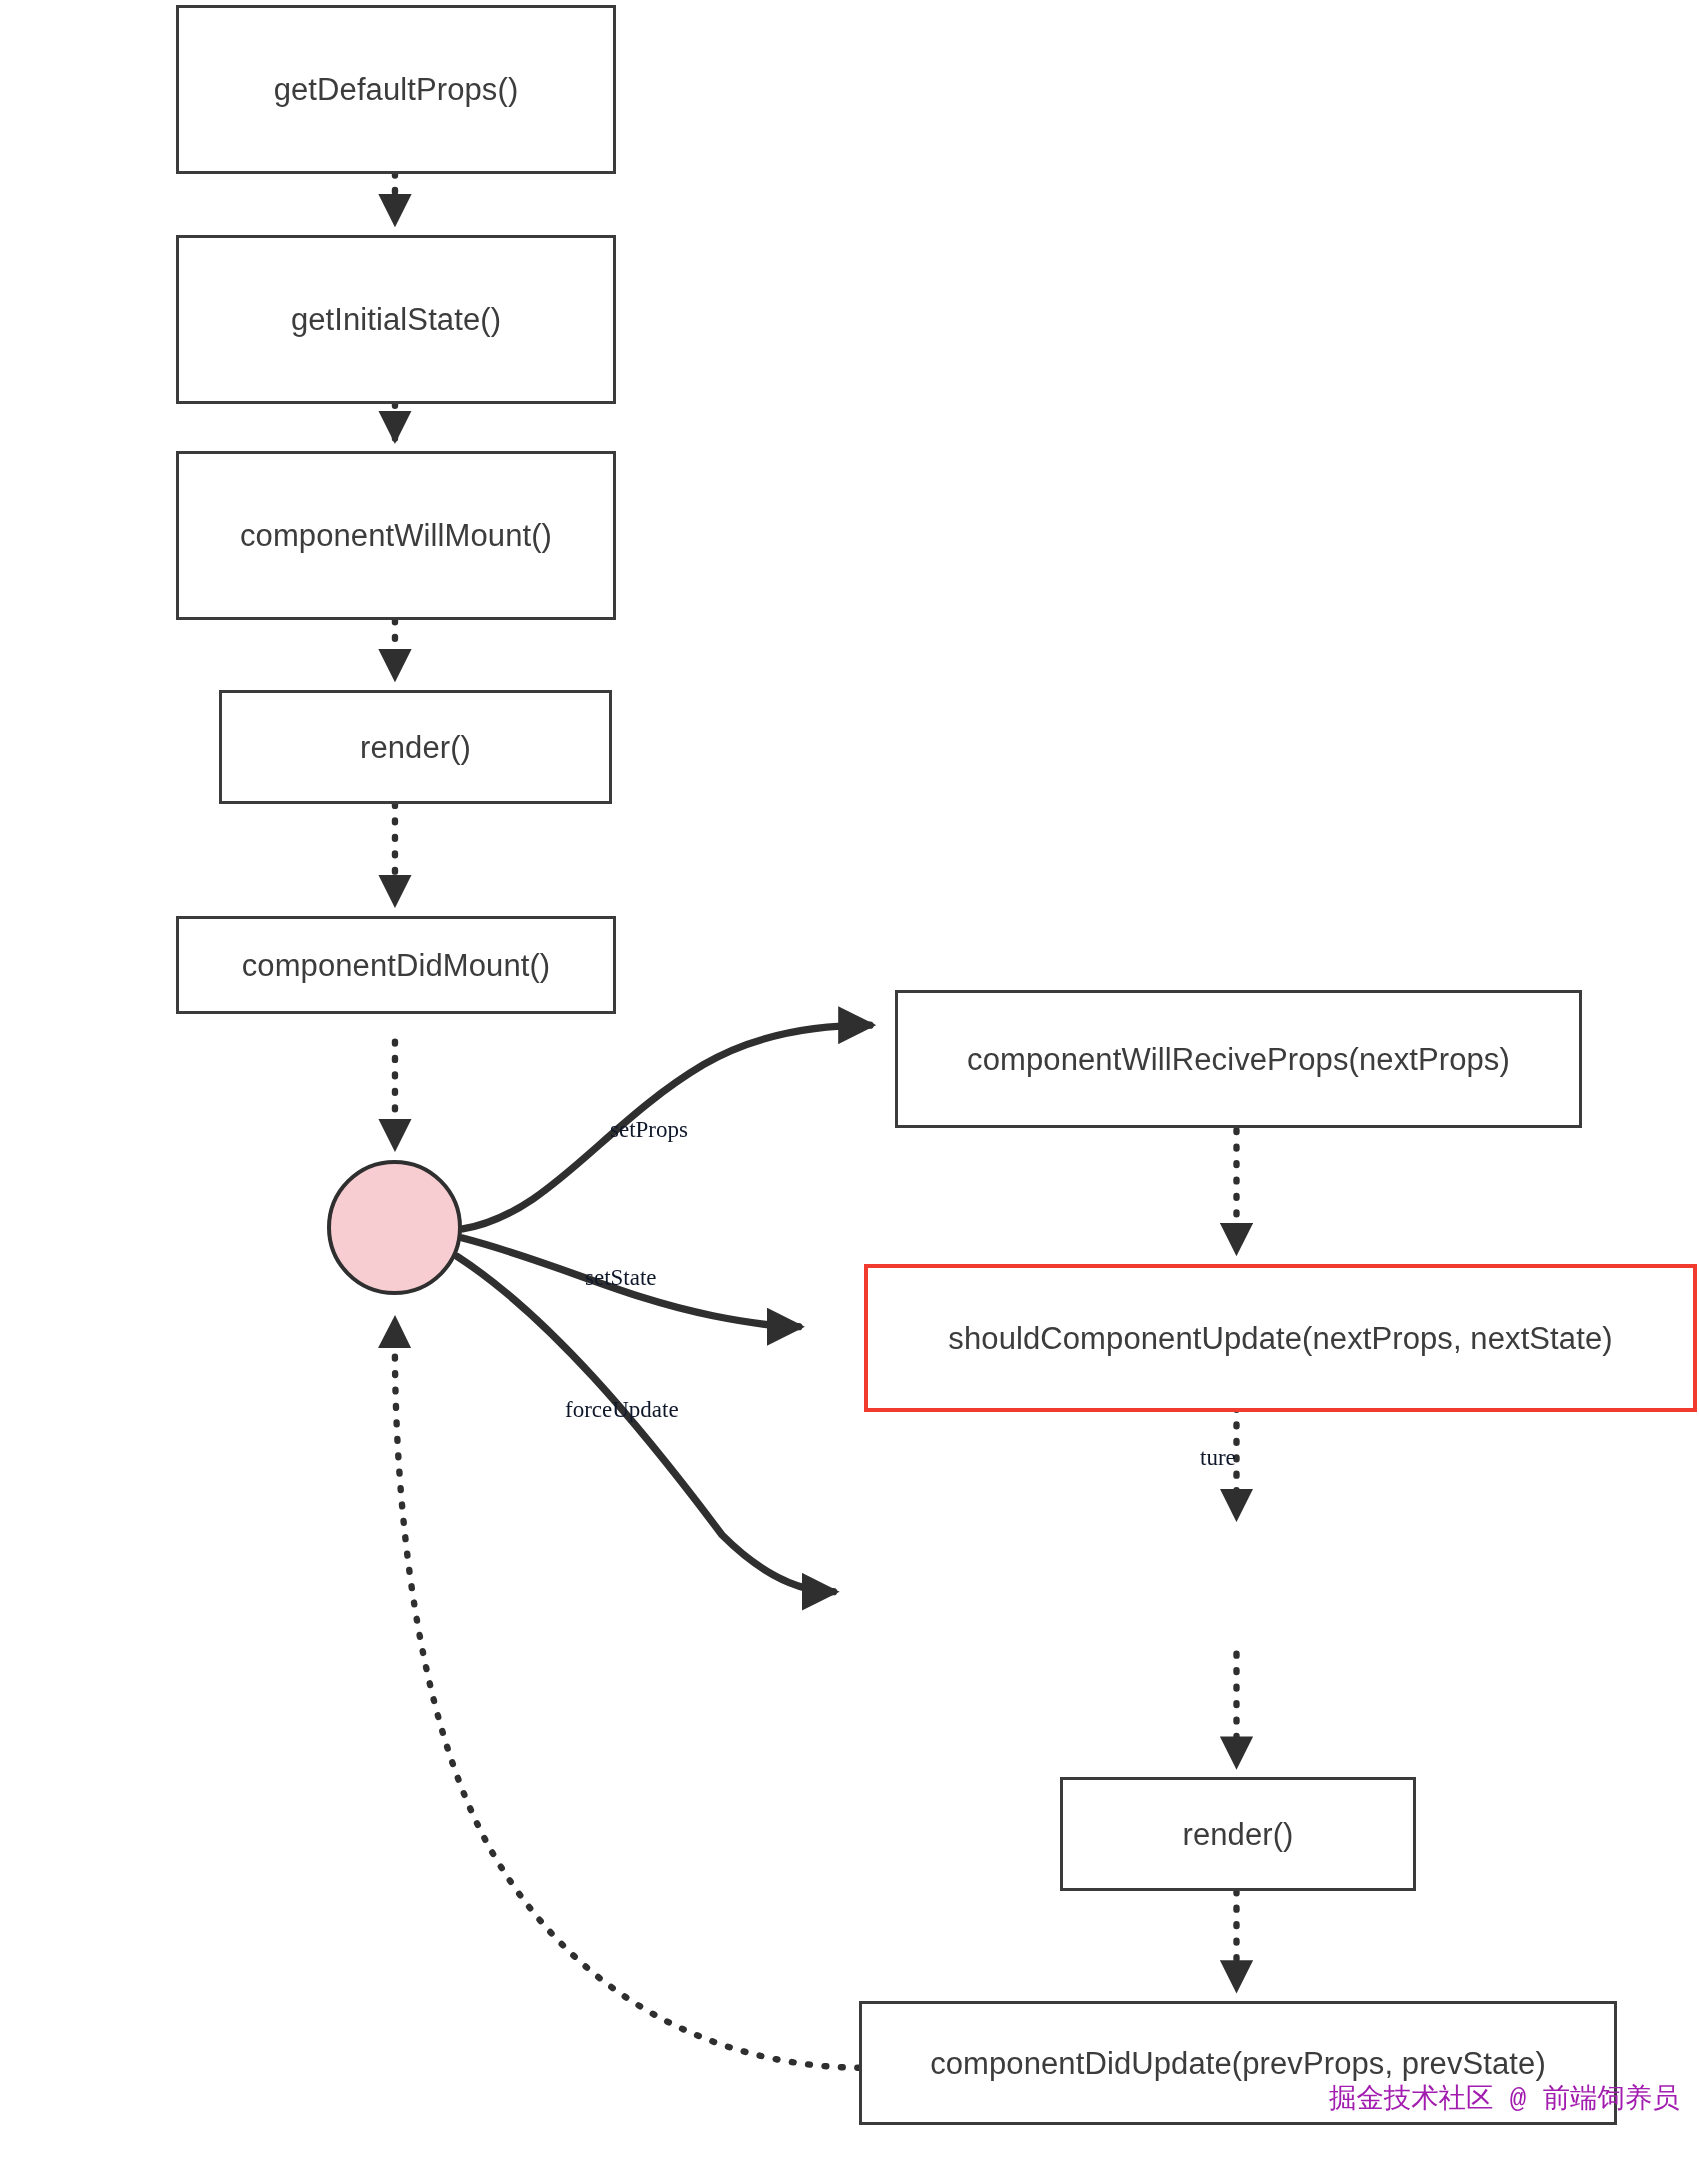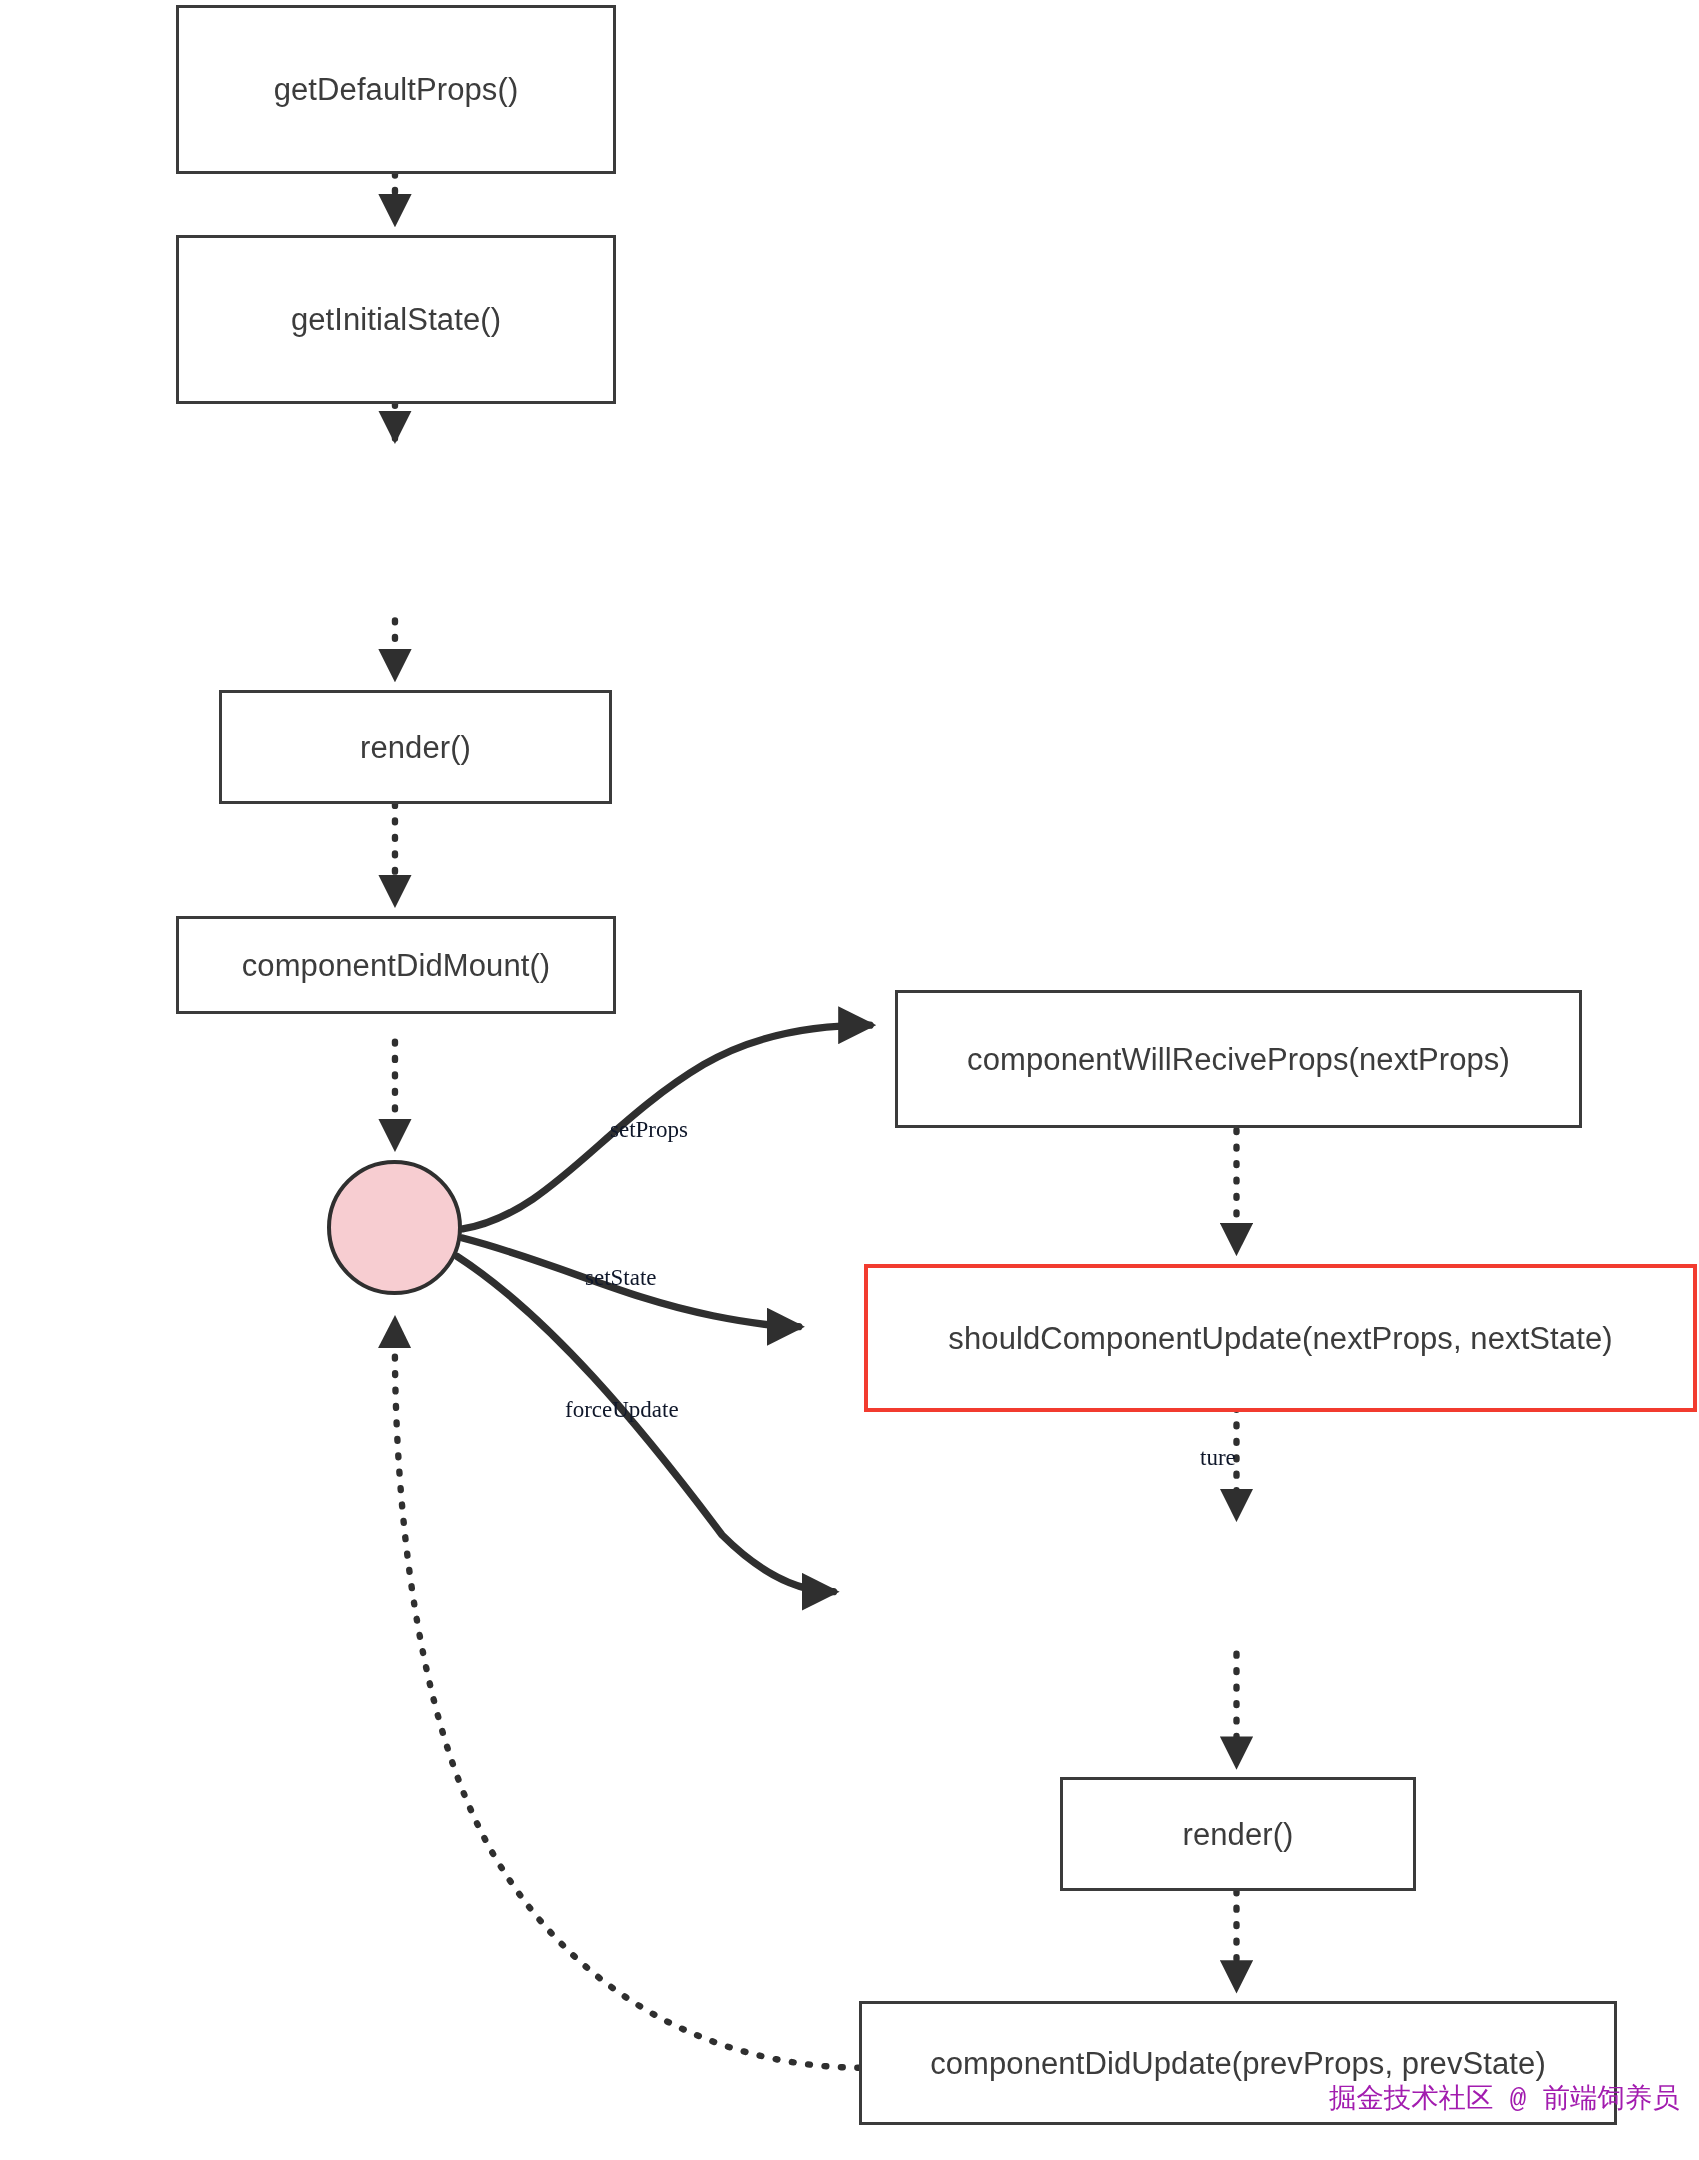--- a/index.html
+++ b/index.html
@@ -111,20 +111,23 @@
   </svg>
 
   <div class="node" style="left:176px; top:4.6px; width:440px; height:169px;">
     <span class="node-label">getDefaultProps()</span>
   </div>
 
   <div class="node" style="left:176px; top:235px; width:440px; height:169px;">
     <span class="node-label">getInitialState()</span>
   </div>
 
+  <div class="node" style="left:176px; top:451px; width:440px; height:169px;">
+    <span class="node-label">componentWillMount()</span>
+  </div>
 
   <div class="node" style="left:219px; top:690px; width:393px; height:114px;">
     <span class="node-label">render()</span>
   </div>
 
   <div class="node" style="left:176px; top:916px; width:440px; height:98px;">
     <span class="node-label">componentDidMount()</span>
   </div>
 
   <div class="node" style="left:895px; top:990px; width:687px; height:138px;">

